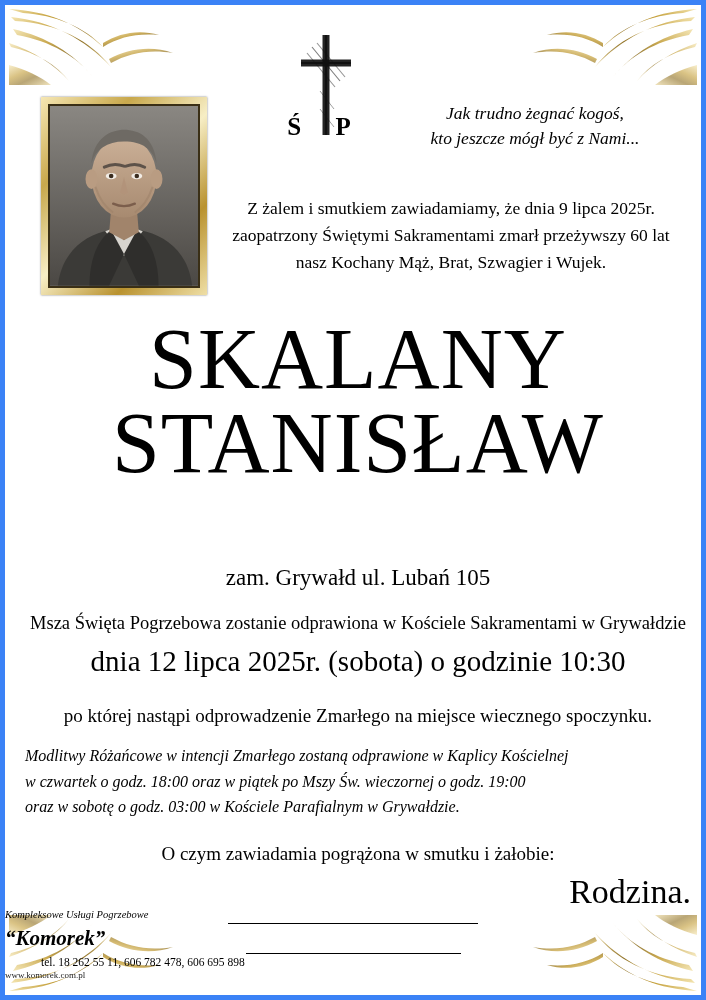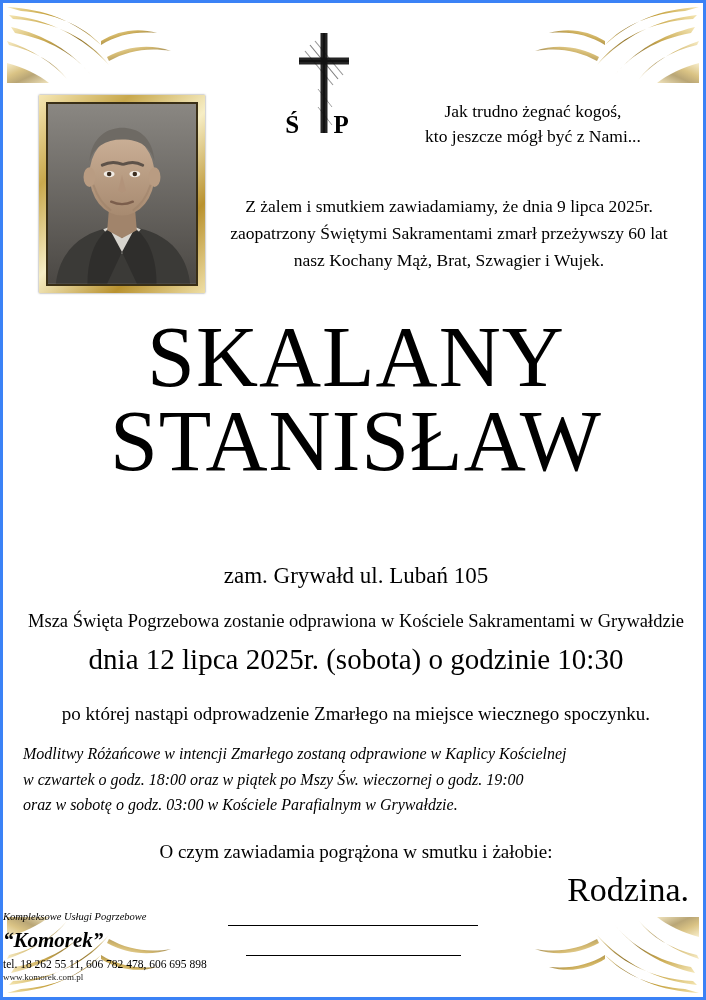--- a/index.html
+++ b/index.html
@@ -9,21 +9,21 @@
     height: 1000px;
     background: #000;
     font-family: "Liberation Serif", serif;
     overflow: hidden;
   }
   .poster {
     position: relative;
     width: 706px;
     height: 1000px;
     background: #ffffff;
-    border: 3px solid #3b82f6;
+    border: 5px solid #3b82f6;
     overflow: hidden;
   }
 
   
   .corner { position: absolute; width: 170px; height: 78px; pointer-events: none; }
   .corner.tl { top: 2px; left: 2px; }
   .corner.tr { top: 2px; right: 2px; transform: scaleX(-1); }
   .corner.bl { bottom: 2px; left: 2px; transform: scaleY(-1); }
   .corner.br { bottom: 2px; right: 2px; transform: scale(-1,-1); }
   .corner svg { display: block; }
@@ -63,20 +63,21 @@
     letter-spacing: 14px;
     font-family: "Liberation Serif", serif;
   }
 
   
   .epitaph {
     position: absolute;
     left: 370px; top: 96px;
     width: 320px;
     text-align: center;
+    font-style: italic;
     font-size: 17.5px;
     line-height: 1.45;
     color: #000;
   }
   .intro {
     position: absolute;
     left: 200px; top: 190px;
     width: 492px;
     text-align: center;
     font-size: 17.5px;
@@ -149,21 +150,21 @@
 
   
   .footer {
     position: absolute;
     left: 0; bottom: 14px;
     width: 100%;
     line-height: 1.25;
   }
   .footer .f1 { font-size: 10.5px; font-style: italic; }
   .footer .f2 { font-size: 21px; font-style: italic; font-weight: bold; }
-  .footer .f3 { font-size: 11.5px; }
+  .footer .f3 { font-size: 11.5px; padding-left: 36px; }
   .footer .f4 { font-size: 9px; color: #222; }
   .footer .rule {
     width: 250px; height: 1px; background: #000; margin: 2px auto 1px auto;
   }
   .footer .rule.thin { width: 215px; }
 </style>
 </head>
 <body>
 
 <div class="poster">

